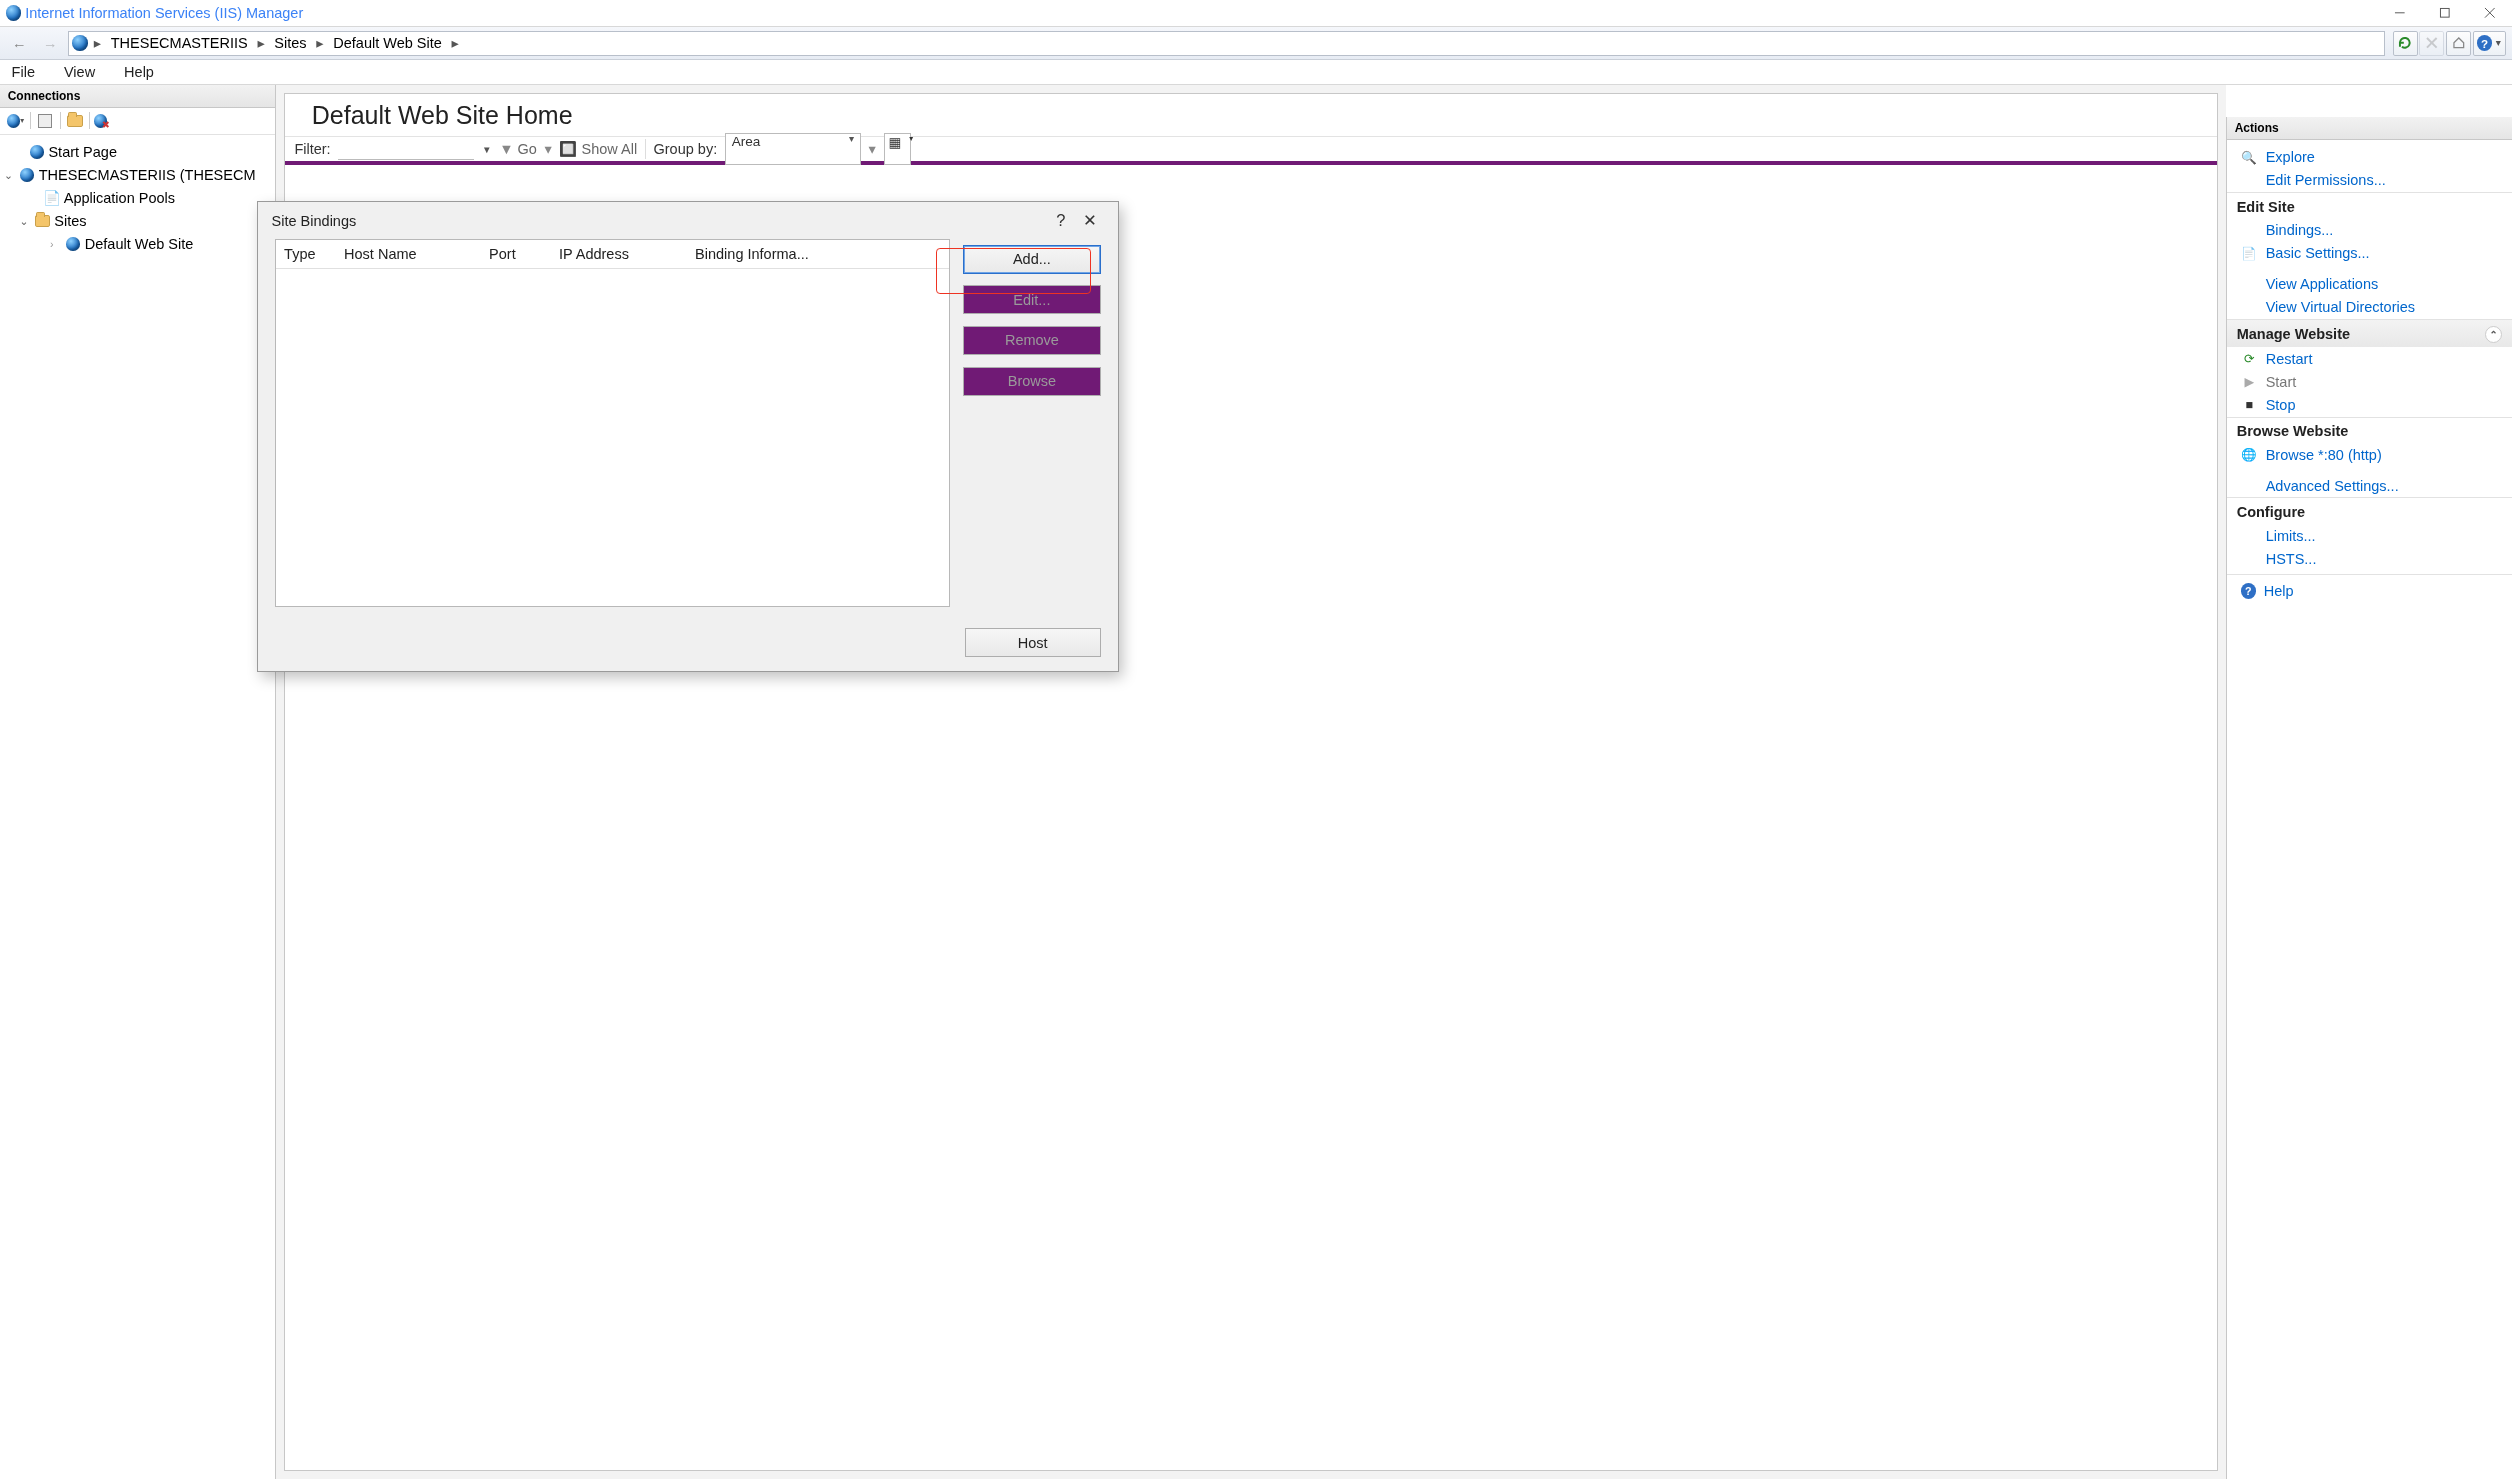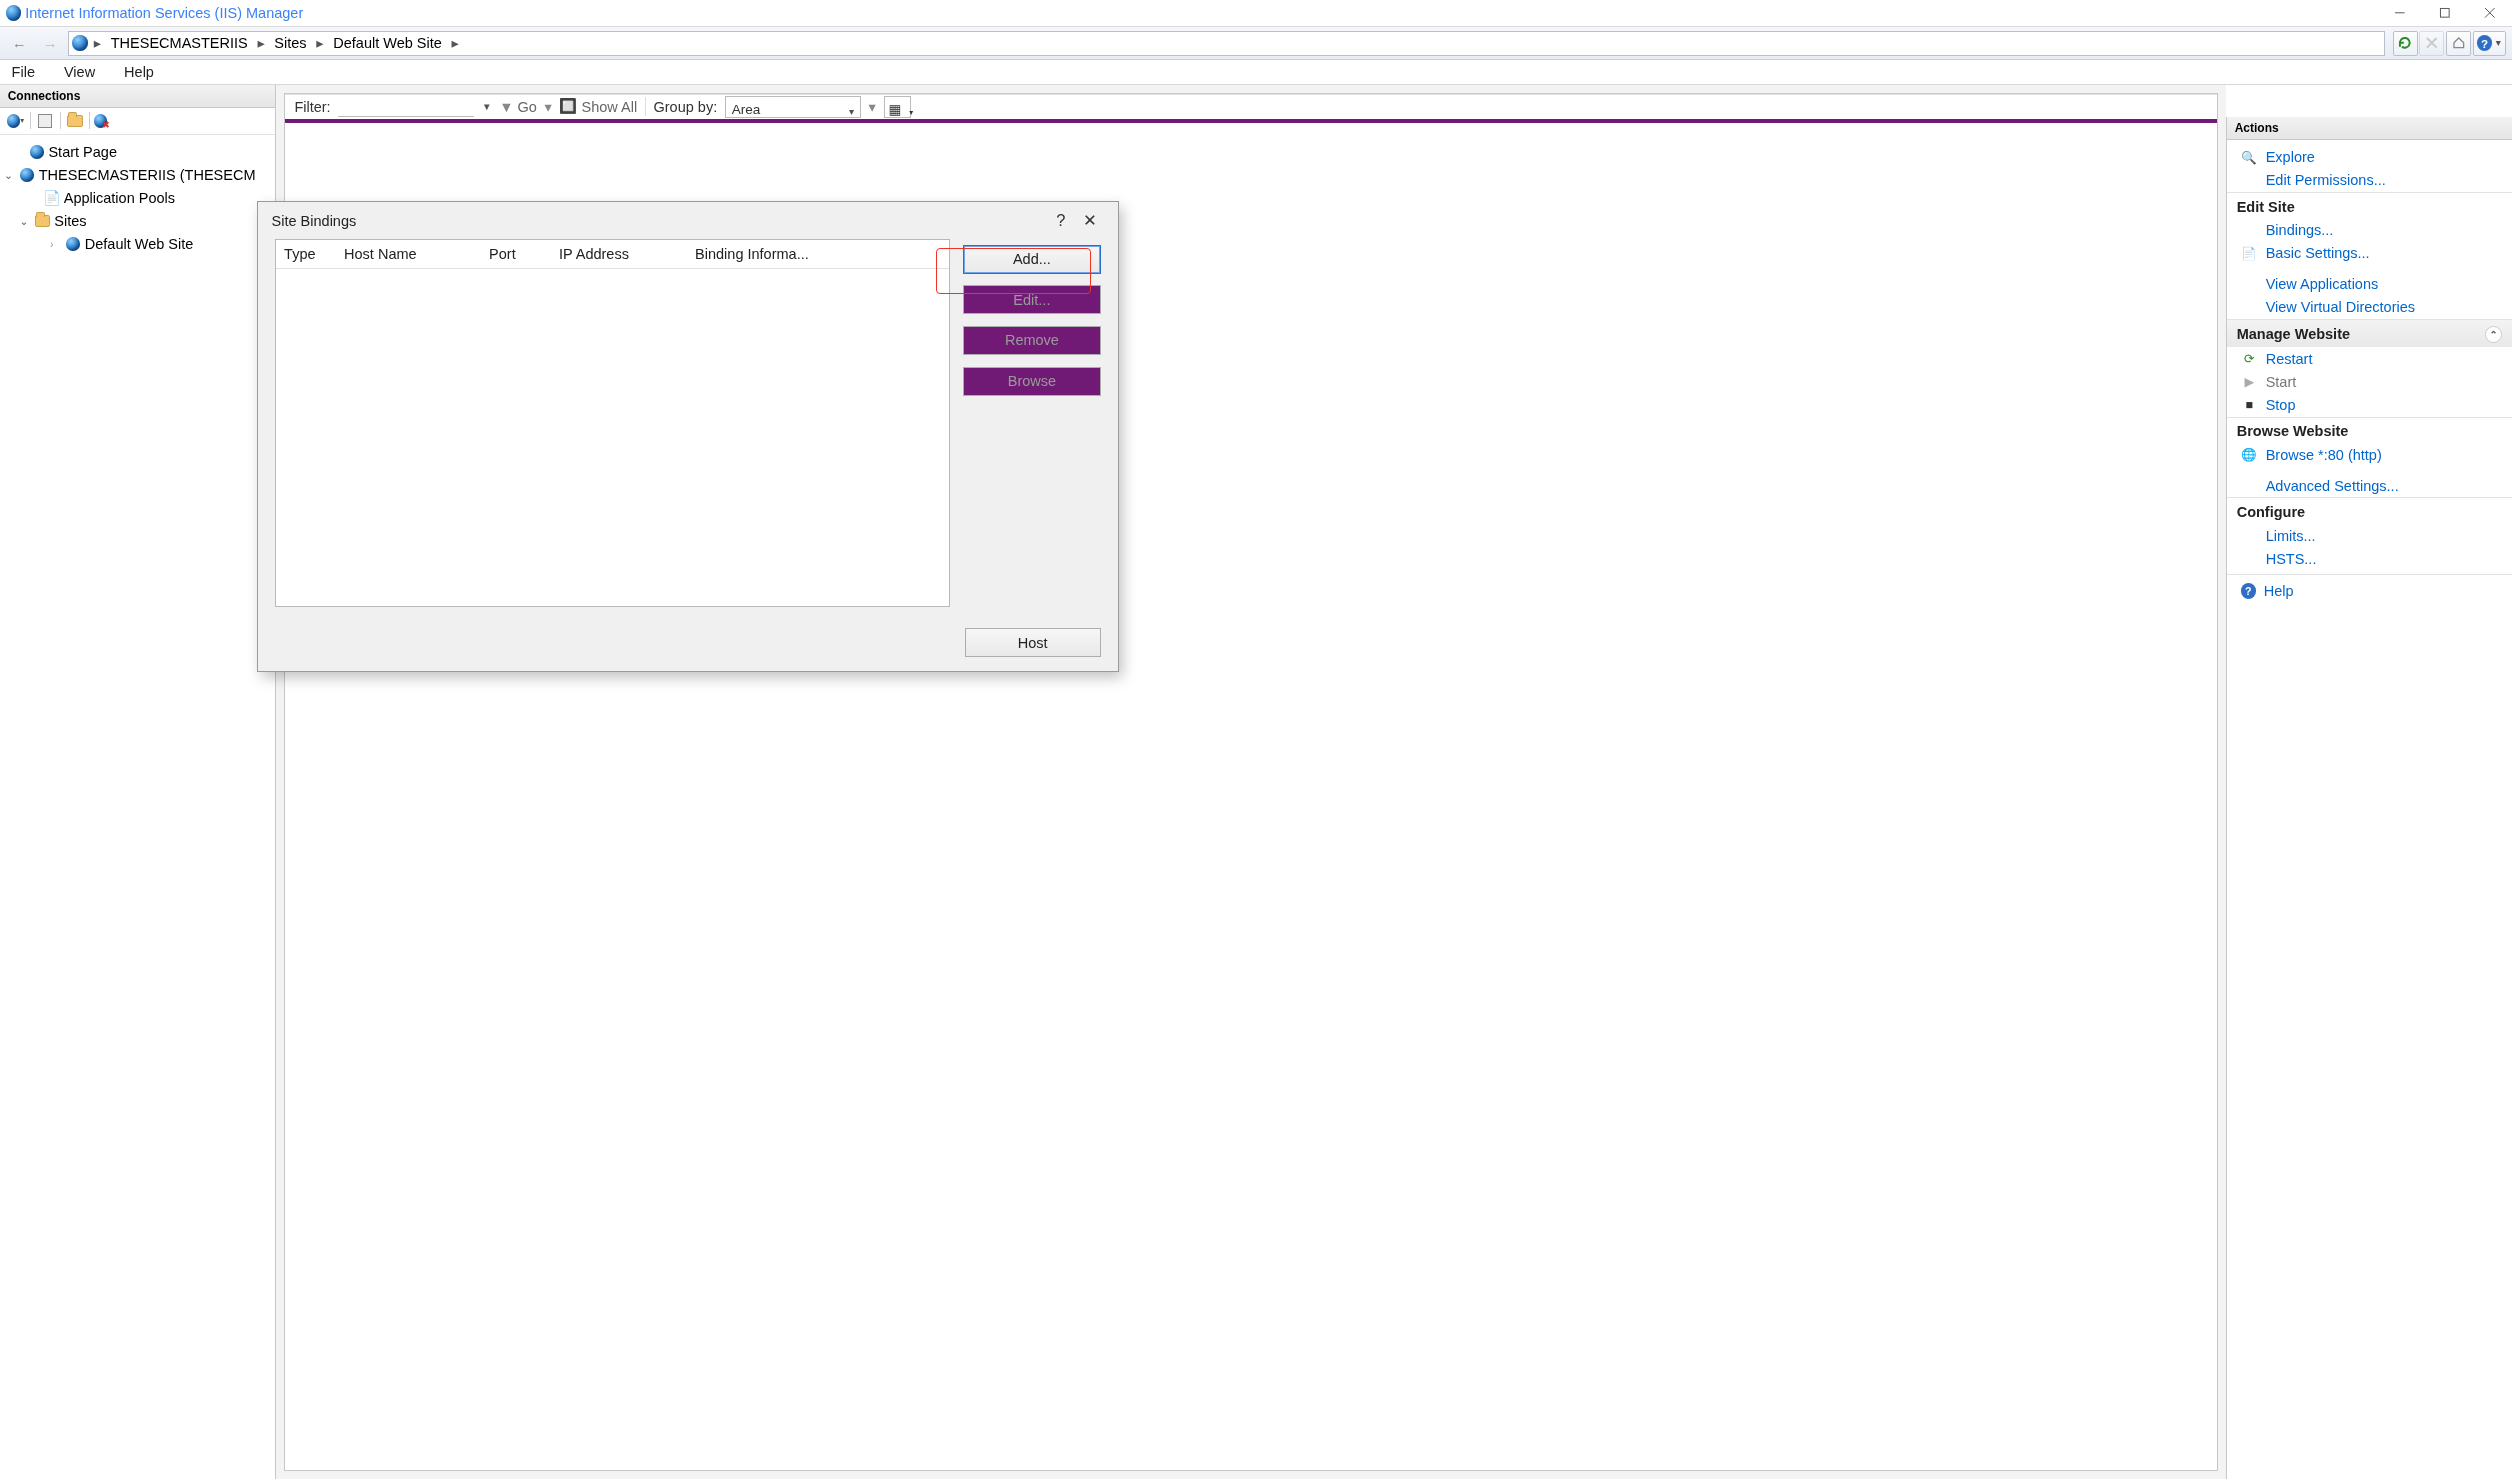--- a/index.html
+++ b/index.html
@@ -37,21 +37,21 @@
   .tree-indent-2 { padding-left:25px;}
   .tree-indent-4 { padding-left:64px;}
   .twisty { width:11.6px; color:#666; font-size:10.7px;}
   
   .center { flex:1; background:#f3f3f3; padding:7.7px; position:relative; min-width:0;}
   .center-inner { position:absolute; left:7.7px; right:7.7px; top:7.7px; bottom:7.7px; background:#fff; border:1px solid #c7c7c7; display:flex; flex-direction:column;}
   .center-title { display:flex; align-items:center; gap:15.5px; padding:7.7px 11.6px 5.8px;}
   .center-title h1 { margin:0; font-size:25px; font-weight:normal; color:#222;}
   .filter-bar { height:29px; border-top:1px solid #e3e3e3; border-bottom:4px solid #701a75; display:flex; align-items:center; padding:0 9.7px; gap:7.7px; font-size:14.5px; color:#333; background:#fff;}
   .filter-input { width:136px; height:21px; border:1px solid #bbb; border-top:none; border-left:none; border-right:none; }
-  .fb-select { height:22px; border:1px solid #bbb; background:#fff; font-size:13.6px; padding:0 3.9px 0 5.8px; display:flex; align-items:flex-end; gap:8px;}
+  .fb-select { height:32px; border:1px solid #bbb; background:#fff; font-size:13.6px; padding:0 3.9px 0 5.8px; display:flex; align-items:flex-start; gap:8px;}
   .fb-btn { display:flex; align-items:center; gap:3.9px; color:#666;}
   
   .actions { width:286px; border-left:1px solid #c7c7c7; background:#fff; overflow:auto;margin-top:32px;}
   .act-list { padding:5.8px 0;}
   .act-item { display:flex; align-items:center; gap:7.7px; padding:2.9px 13.6px; color:#0066cc; font-size:14.5px; cursor:default;}
   .act-item.muted { color:#777; }
   .act-section { font-weight:bold; color:#222; padding:5.8px 9.7px 3.9px; border-top:1px solid #e2e2e2; display:flex; align-items:center; font-size:14.5px;}
   .act-icon { width:17.4px; height:17.4px; display:flex; align-items:center; justify-content:center; font-size:12.6px;}
   .expand-btn { margin-left:auto; width:17.4px; height:17.4px; border:1px solid #ccc; border-radius:8.7px; display:flex; align-items:center; justify-content:center; font-size:9.7px; color:#555; background:#fff;}
   
@@ -212,20 +212,24 @@
           <span class="ico">
               <span class="globe" style="width:13.6px;height:13.6px;"></span>
             </span>
           <span>Default Web Site</span>
         </div>
       </div>
     </div>
 
     <div class="center">
       <div class="center-inner">
+        <div class="center-title">
+          <span><span class="globe big"></span></span>
+          <h1>Default Web Site Home</h1>
+        </div>
         <div class="filter-bar">
           <span>Filter:</span>
           <input class="filter-input" style="">
           <span style="font-size:9.7px;color:#555;">▼</span>
           <span class="fb-btn">
               <span style="color:#888;">▼</span>
               <span>Go</span>
             </span>
           <span style="color:#888;">▾</span>
           <span class="fb-btn">

